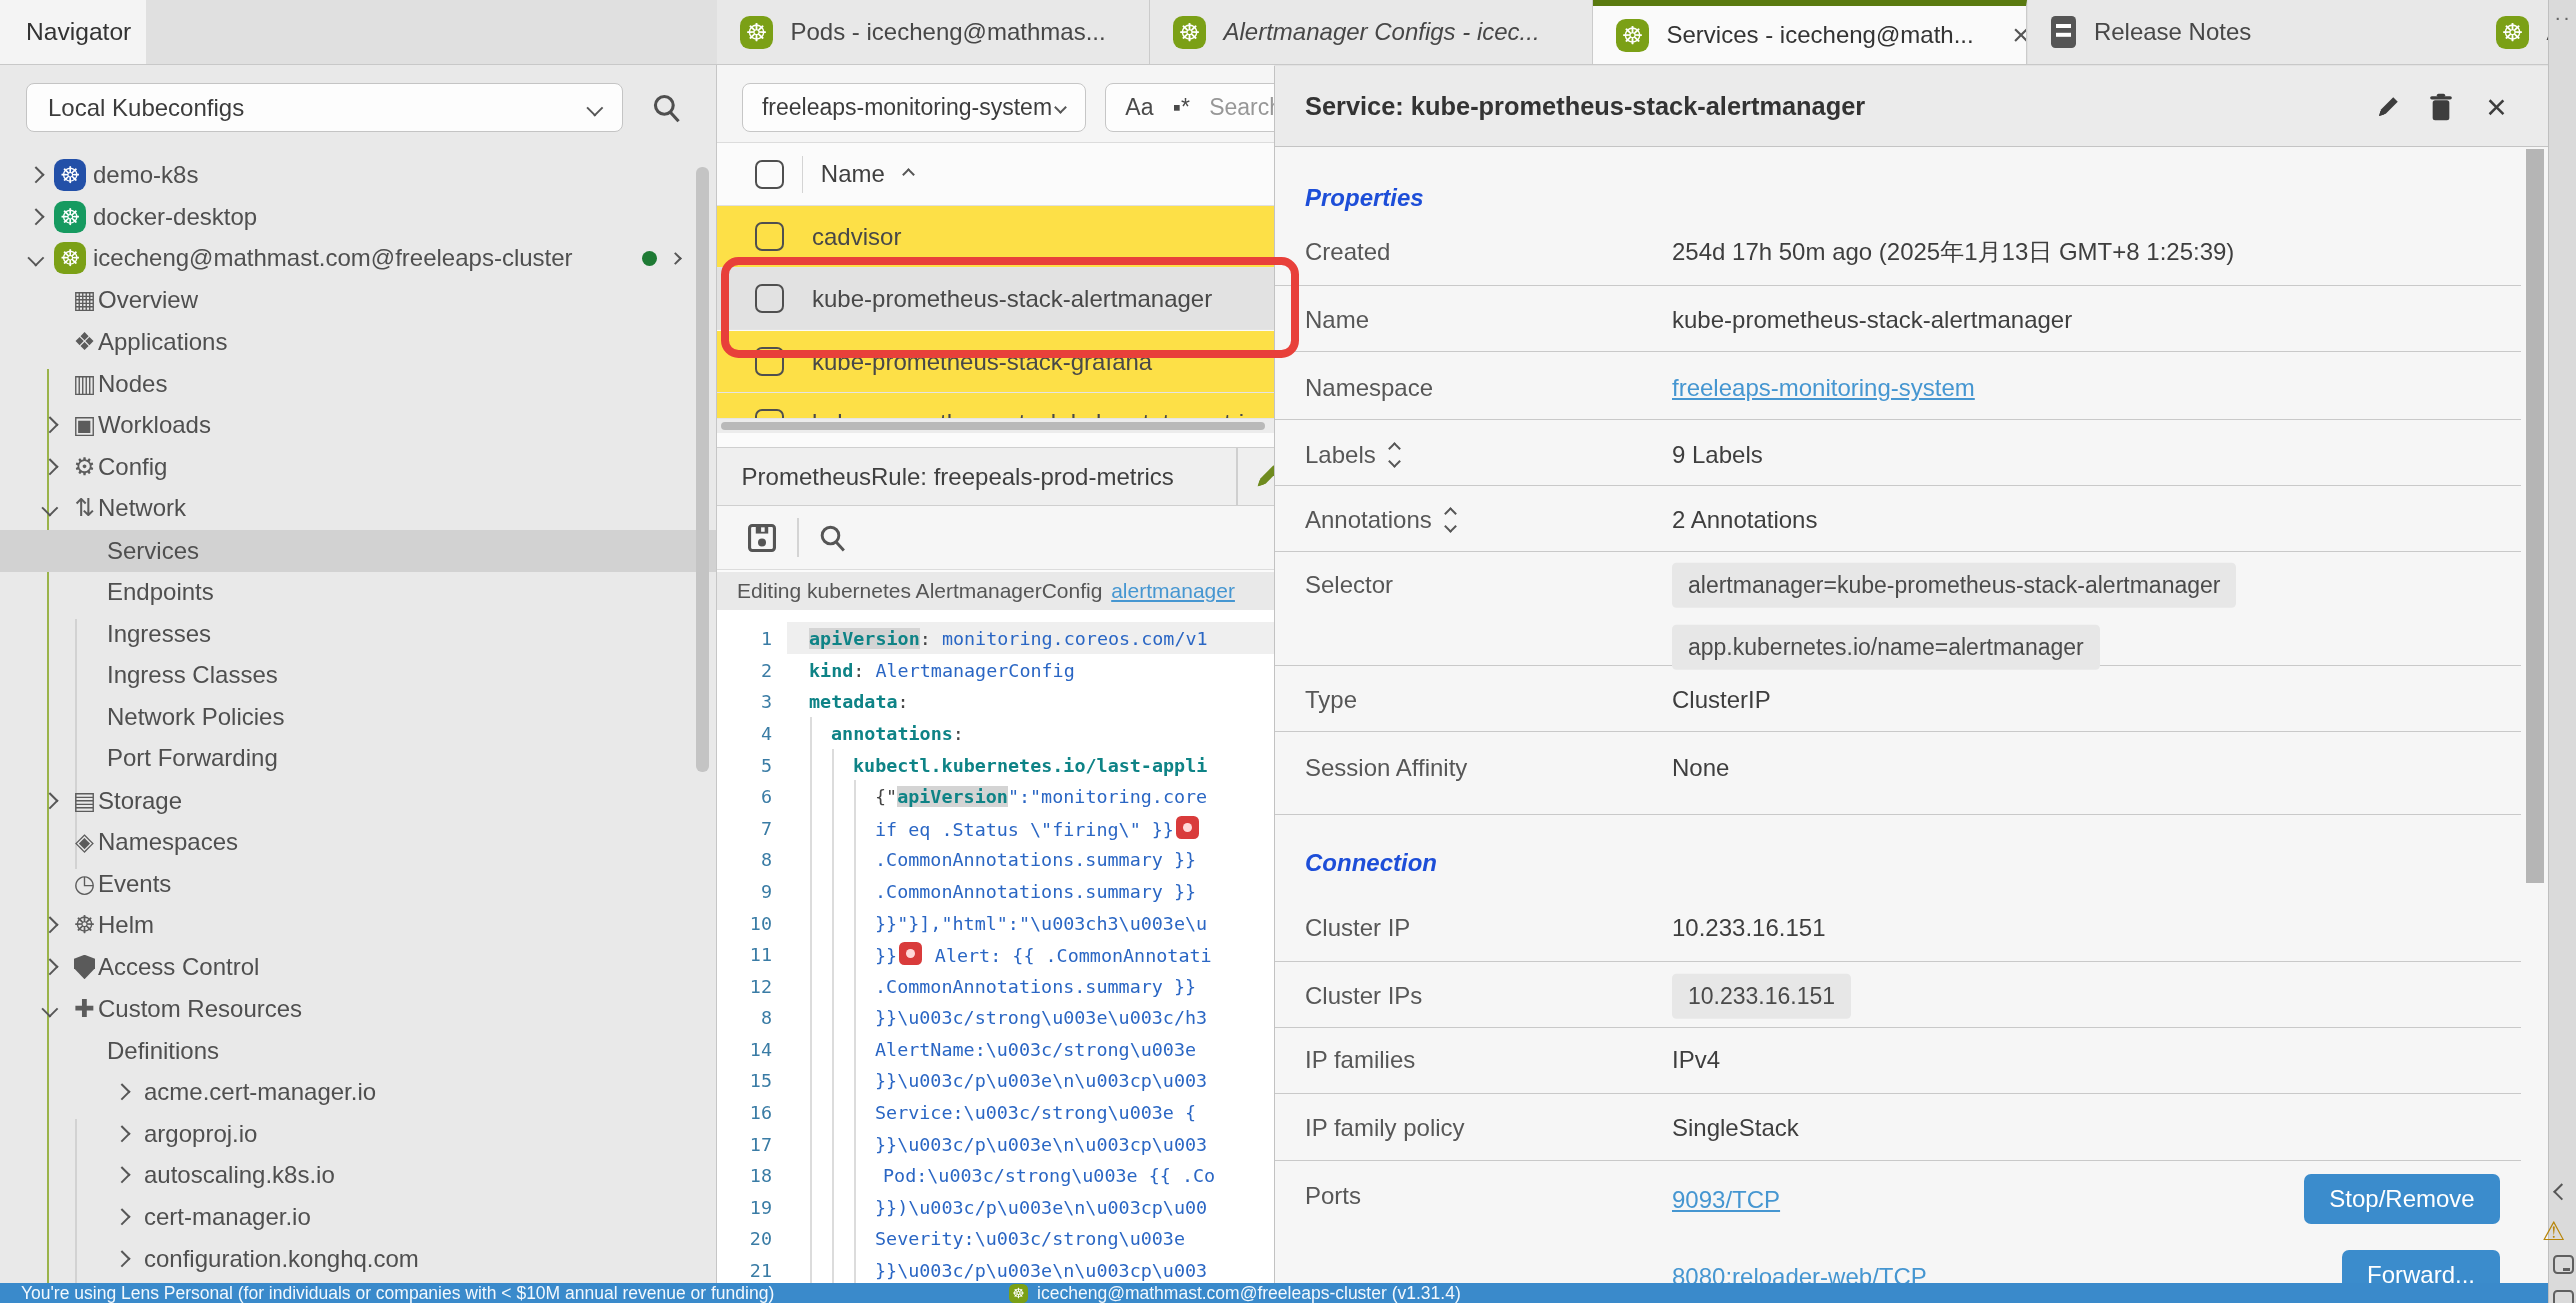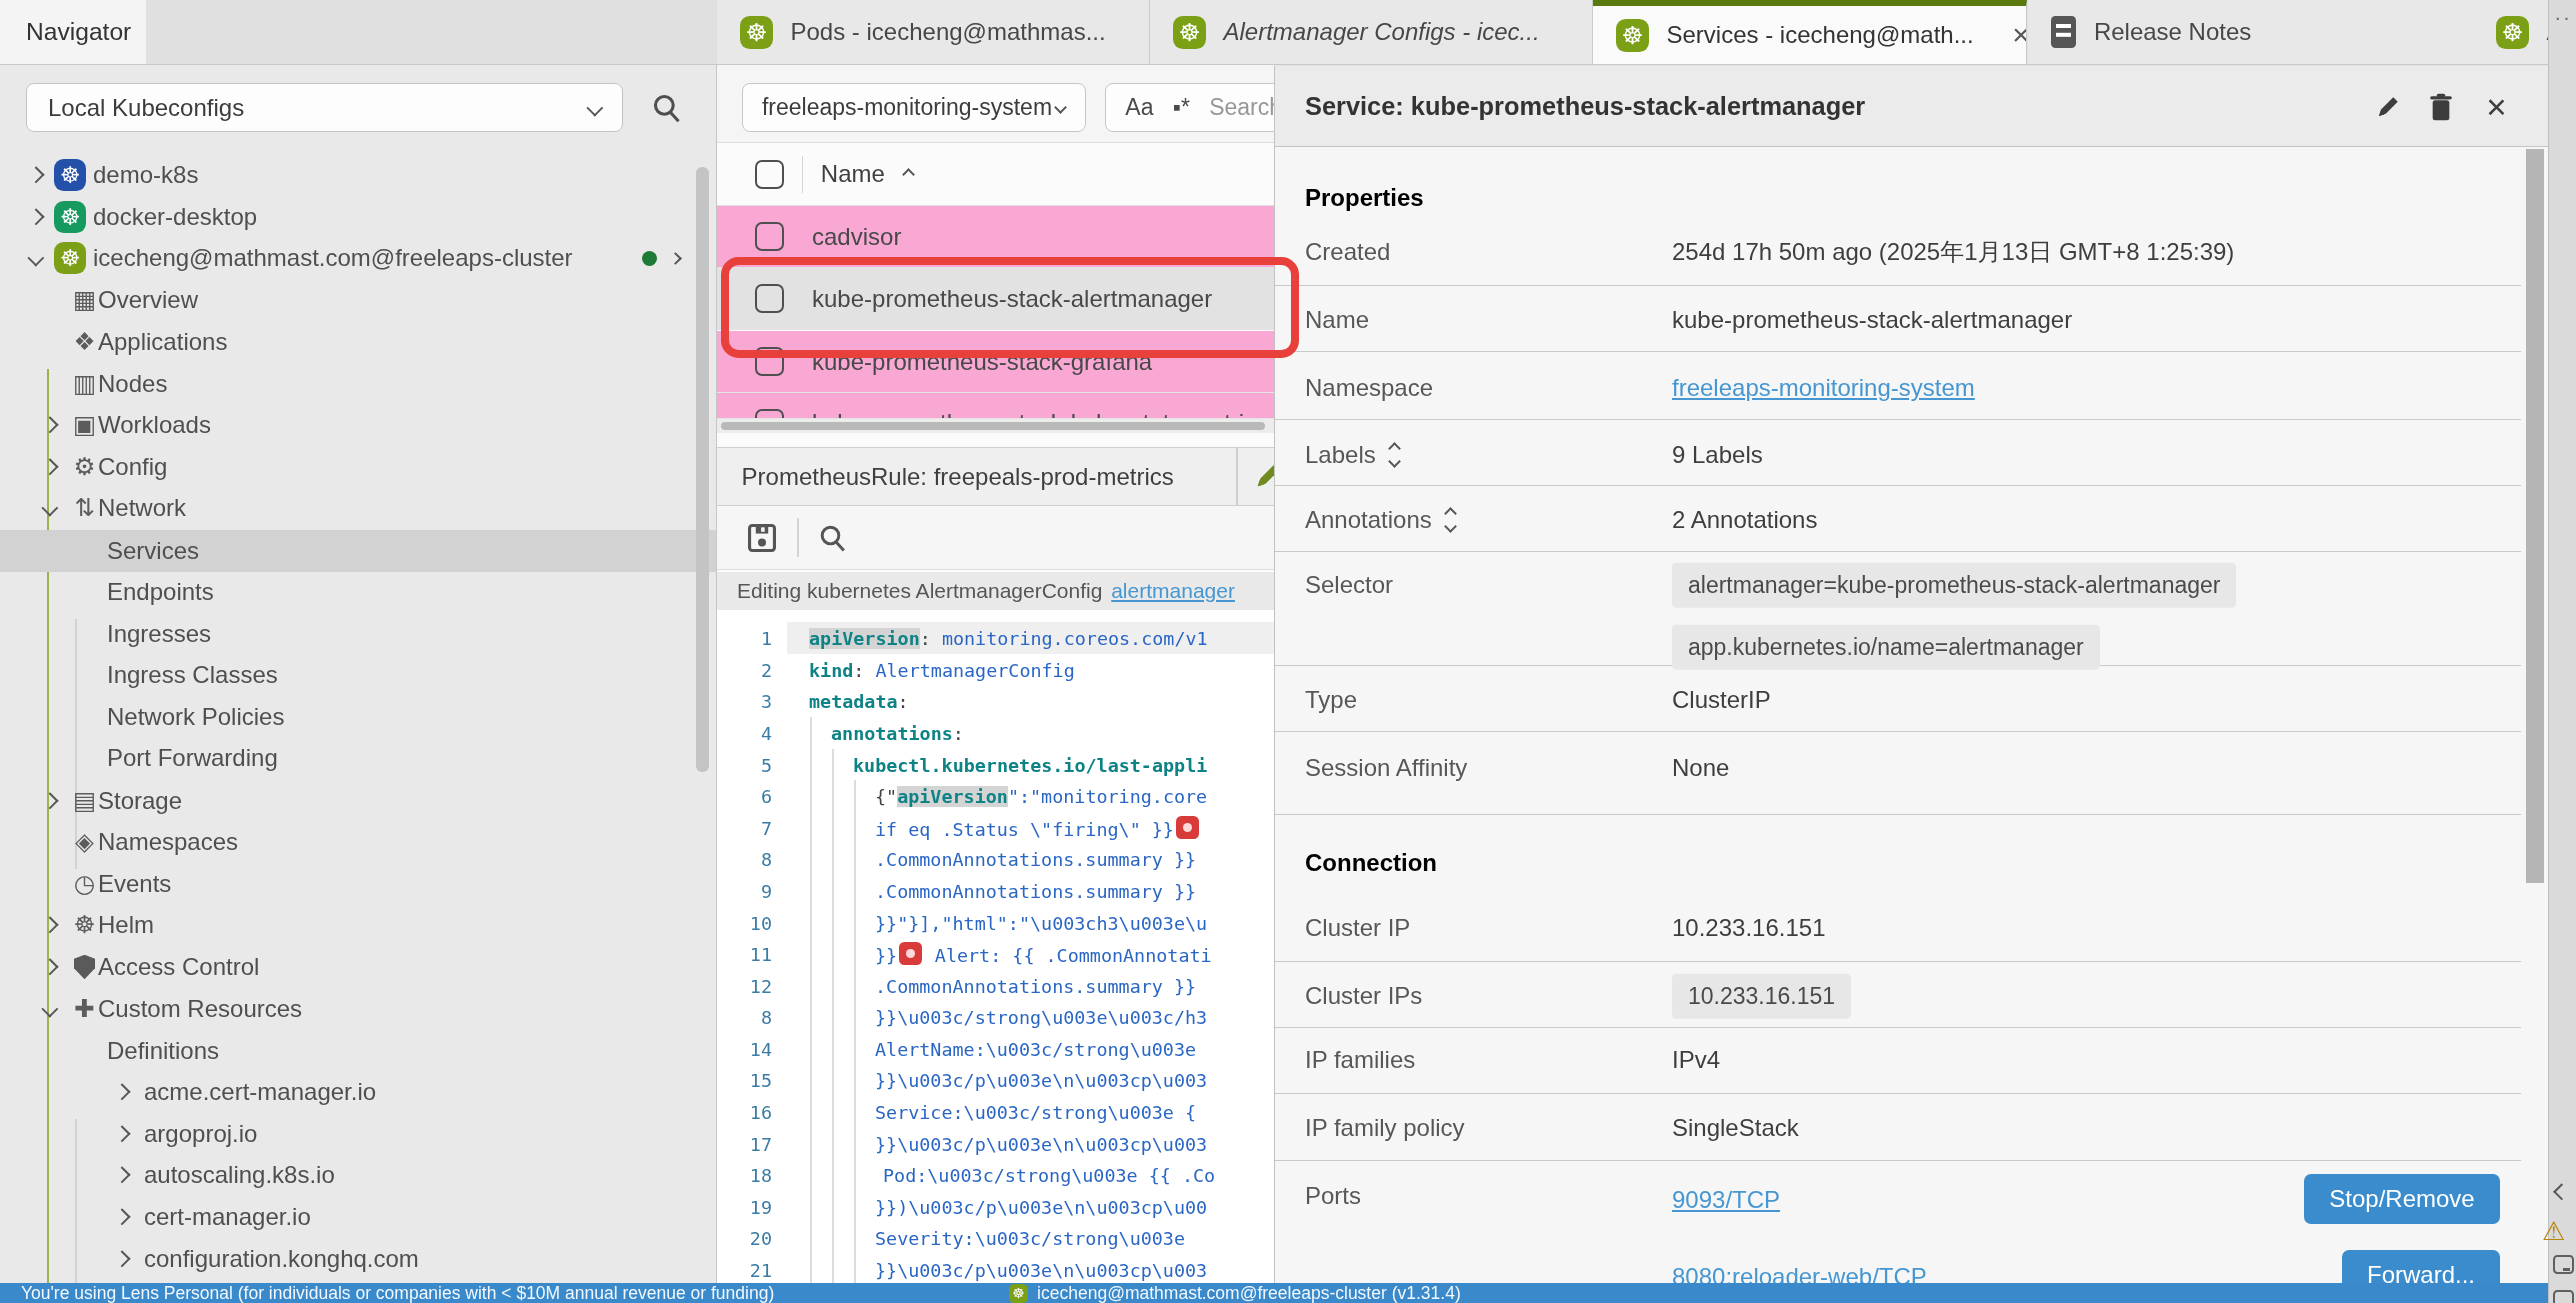--- a/index.html
+++ b/index.html
@@ -44,21 +44,21 @@
   .ns-select .cv{margin-left:auto;}
   .ws-search{position:absolute;left:388px;top:19.3px;width:228px;height:49px;background:#fdfdfd;border:1.8px solid #c6c6c6;border-radius:8px;
              box-sizing:border-box;display:flex;align-items:center;gap:19.3px;padding:0 19.3px;font-size:23px;color:#4a4a4a;}
   .ws-search .ph{color:#979797;}
   .cbx{width:29px;height:29px;border:2.6px solid #4f4f4f;border-radius:7px;box-sizing:border-box;flex:none;background:transparent;}
   .thead{position:absolute;left:0;top:79px;width:100%;height:63px;display:flex;align-items:center;border-bottom:1.8px solid #e0e0e0;box-sizing:border-box;}
   .thead .sep{width:1.8px;height:37px;background:#d4d4d4;margin-left:17.5px;}
   .thead .hname{margin-left:17.5px;font-size:24px;color:#3f3f3f;}
   .thead .cv{margin-left:19.3px;}
   .trrow{position:absolute;left:0;width:100%;height:62px;display:flex;align-items:center;border-bottom:1.8px solid #e4e4e4;box-sizing:border-box;
-         font-size:24px;color:#484848;background:#f9a8d4;}
+         font-size:24px;color:#484848;background:#fde047;}
   .trrow.selected{background:#e2e2e2;}
   .trrow .cbx{margin-left:38px;}
   .trrow .rname{margin-left:28px;white-space:nowrap;}
   .hscroll{position:absolute;left:0;top:355px;width:100%;height:14px;background:#ececec;}
   .hscroll .thumb{position:absolute;left:4.4px;top:2.6px;width:544px;height:8.8px;background:#b9b9b9;border-radius:4.4px;}
   .rulebar{position:absolute;left:0;top:383px;width:100%;height:59px;background:#efefef;border-top:1.8px solid #cfcfcf;border-bottom:1.8px solid #cfcfcf;
            box-sizing:border-box;display:flex;align-items:center;font-size:24px;color:#3f3f3f;}
   .rulebar .title{margin-left:24.6px;white-space:nowrap;}
   .rulebar .sep{position:absolute;left:519px;top:0;width:1.8px;height:100%;background:#cfcfcf;}
   .toolbar{position:absolute;left:0;top:442px;width:100%;height:64px;background:#f6f6f6;border-bottom:1.8px solid #dcdcdc;
@@ -77,21 +77,21 @@
   .key{color:var(--codekey);font-weight:bold;} .val{color:var(--codeval);} .pun{color:#444;}
   .tok{background:#d4d4d4;}
   .alarm{display:inline-block;width:23px;height:23px;background:#d93b3b;border-radius:5.3px;vertical-align:-3.5px;position:relative;margin:0 1.8px;}
   .alarm::before{content:"";position:absolute;left:7px;top:7px;width:8.8px;height:8.8px;background:#ffd9d9;border-radius:50%;}
   
   .panel{position:absolute;left:1274px;top:66px;width:1274px;height:1217px;background:#f6f6f6;border-left:1.8px solid #c2c2c2;box-sizing:border-box;z-index:2;overflow:hidden;}
   .p-header{position:absolute;left:0;top:0;width:100%;height:81px;background:#ebebeb;border-bottom:1.8px solid #c4c4c4;box-sizing:border-box;
             display:flex;align-items:center;}
   .p-title{margin-left:30px;font-size:25.4px;font-weight:bold;color:#333;}
   .p-ico{position:absolute;top:23px;width:35px;height:35px;display:flex;align-items:center;justify-content:center;}
-  .p-section{position:absolute;left:30px;font-size:24px;font-weight:bold;color:#000000;transform:translateY(-50%);}
+  .p-section{position:absolute;left:30px;font-size:24px;font-weight:bold;color:#1d4ed8;transform:translateY(-50%);font-style:italic;}
   .p-label{position:absolute;left:30px;font-size:24px;color:#575757;transform:translateY(-50%);display:flex;align-items:center;}
   .p-value{position:absolute;left:397px;font-size:24px;color:#3e3e3e;transform:translateY(-50%);white-space:nowrap;}
   .p-value.link{color:var(--link);text-decoration:underline;}
   .chip{position:absolute;left:397px;transform:translateY(-50%);background:#e7e7e7;border-radius:4.4px;padding:8.8px 16px;
         font-size:23px;color:#4a4a4a;white-space:nowrap;}
   .p-div{position:absolute;left:0;width:1246px;height:0.9px;background:#c9c9c9;}
   .sorticon{display:inline-flex;flex-direction:column;gap:4.4px;margin-left:14px;}
   .btn{position:absolute;background:var(--btnblue);color:#fff;font-size:24px;border:none;border-radius:7px;
        display:flex;align-items:center;justify-content:center;box-sizing:border-box;}
   .p-thumb{position:absolute;left:1251px;width:17.5px;background:#b5b5b5;}

